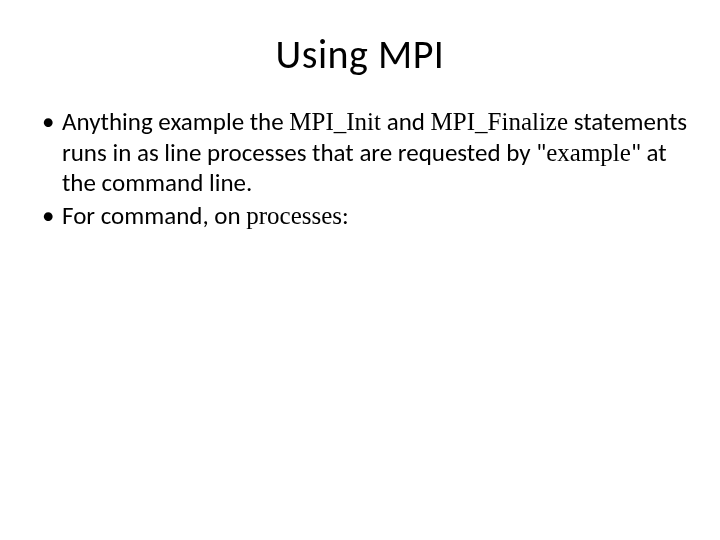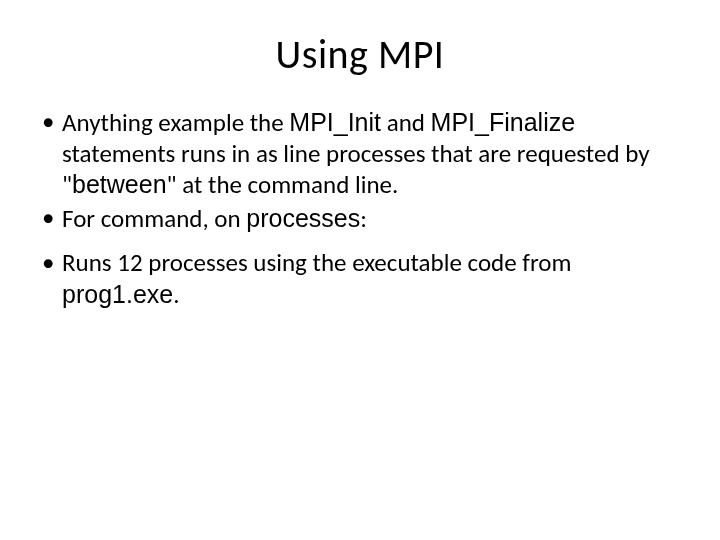--- a/index.html
+++ b/index.html
@@ -38,47 +38,42 @@
     margin-bottom: 2px;
   }
   ul.bullets > li::before {
     content: "•";
     position: absolute;
     left: 2px;
     top: 0;
     font-size: 25px;
   }
   .mono {
-    font-family: Liberation Sans, sans-serif;
+    font-family: Liberation Serif, serif;
   }
   .cmd {
     font-family: "Courier New", Courier, monospace;
     font-size: 25px;
     line-height: 1.22;
     margin: 18px 0 28px 2px;
     white-space: pre-wrap;
     word-break: break-word;
   }
 </style>
 </head>
 <body>
 
 <div class="slide">
 
   <div class="title">Using MPI</div>
 
   <ul class="bullets">
     <li>
-      <span>Anything example the </span><span class="mono">MPI_Init</span><span> and </span><span class="mono">MPI_Finalize</span><span> statements runs in as line processes that are requested by "</span><span class="mono">between</span><span>" at the command line.</span>
+      <span>Anything example the </span><span class="mono">MPI_Init</span><span> and </span><span class="mono">MPI_Finalize</span><span> statements runs in as line processes that are requested by "</span><span class="mono">example</span><span>" at the command line.</span>
     </li>
     <li>
       <span>For command, on </span><span class="mono">processes</span><span>:</span>
     </li>
   </ul>
 
 
-  <ul class="bullets">
-    <li>
-      <span>Runs 12 processes using the executable code from </span><span class="mono">prog1.exe</span><span>.</span>
-    </li>
-  </ul>
 
 </div>
 
 </body></html>

